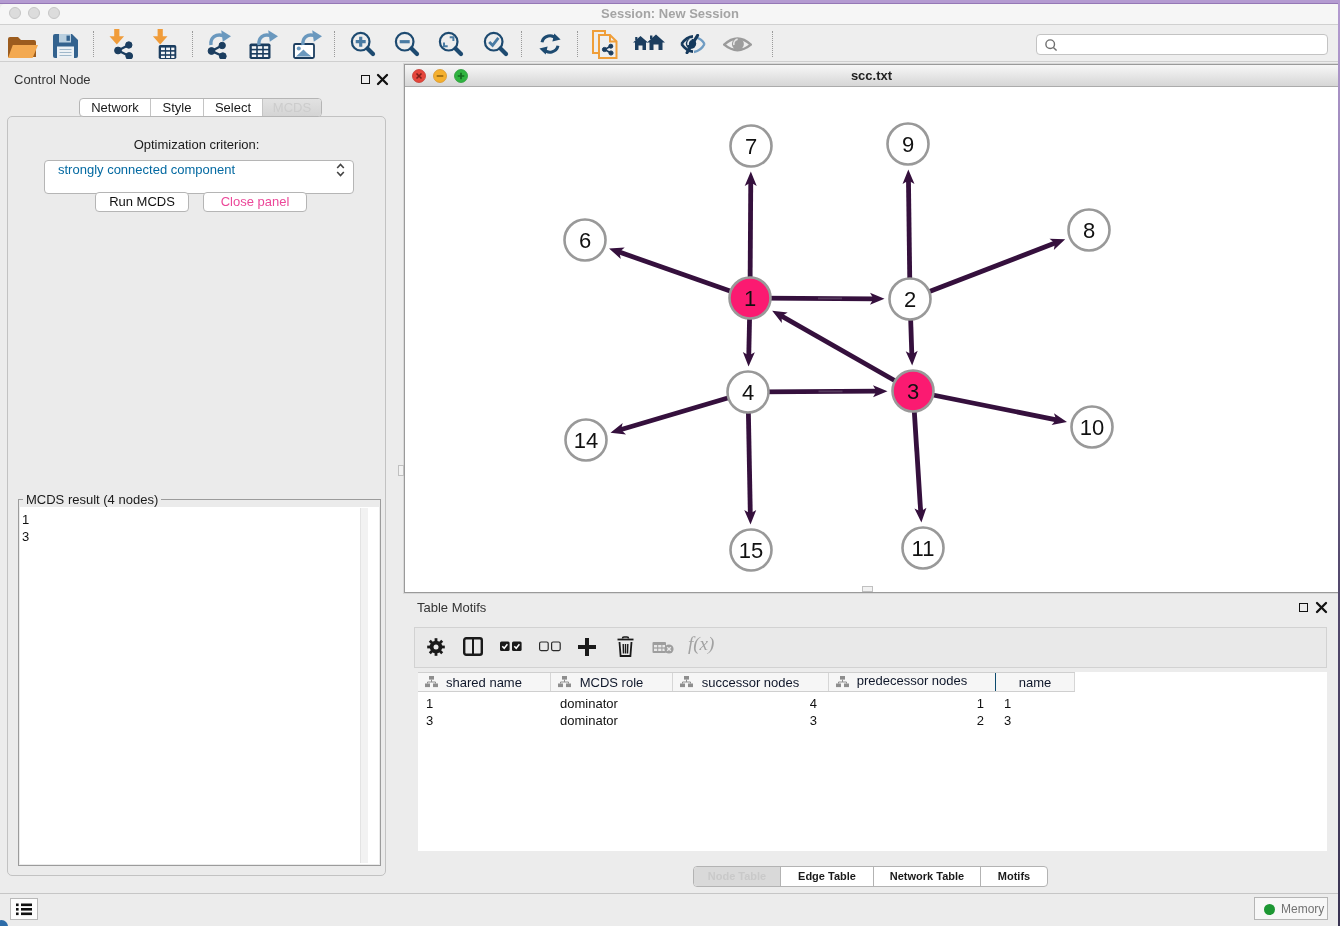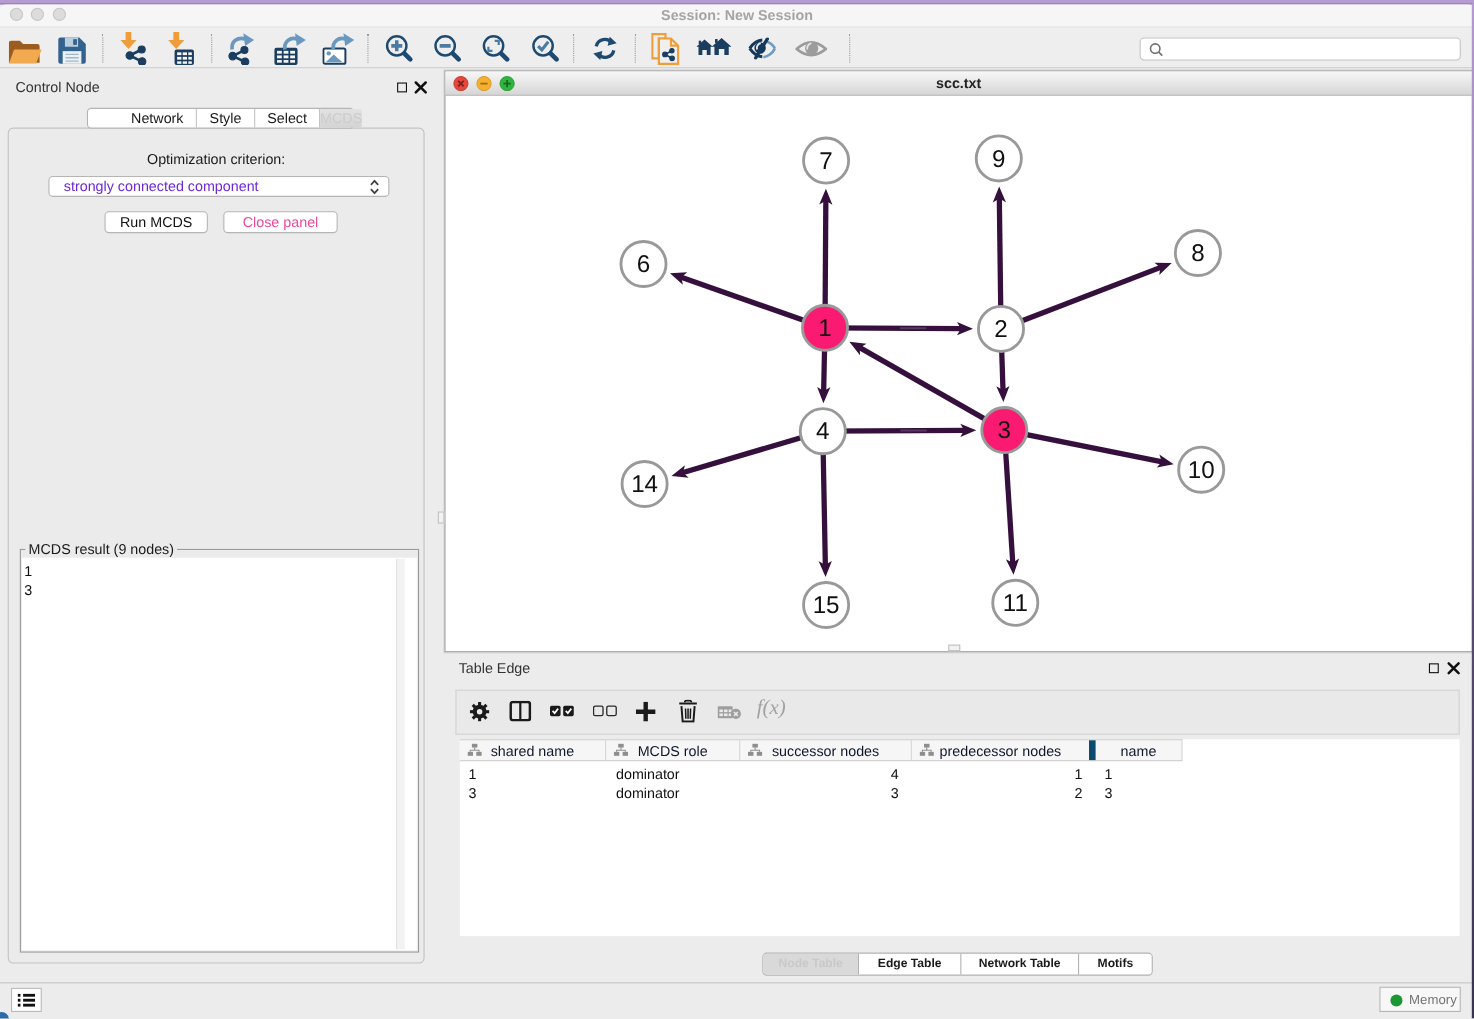--- a/index.html
+++ b/index.html
@@ -183,41 +183,41 @@
 </div>
 
 <div class="abs" style="left:14px;top:72px;font-size:13px;color:#333;">Control Node</div>
 <div class="abs" style="left:361px;top:75px;width:9px;height:9px;border:1.5px solid #111;"></div>
 <svg class="abs" style="left:376px;top:73px;" width="13" height="13" viewBox="0 0 13 13">
     <path d="M2 2 L11 11 M11 2 L2 11" stroke="#111" stroke-width="2.3" stroke-linecap="round"></path>
   </svg>
 
 <div class="abs" style="left:7px;top:116px;width:379px;height:760px;background:#ebebeb;border:1px solid #c2c2c2;border-radius:5px;"></div>
 
-<div class="abs" style="left:79px;top:98px;width:243px;height:19px;background:#ffffff;border:1px solid #b5b5b5;border-radius:4px;display:flex;font-size:13px;padding-left:28px;">
+<div class="abs" style="left:79px;top:98px;width:243px;height:19px;background:#ffffff;border:1px solid #b5b5b5;border-radius:4px;display:flex;font-size:13px;">
   <div style="flex:0 0 71px;text-align:center;line-height:17px;border-right:1px solid #c4c4c4;color:#1a1a1a;">Network</div>
   <div style="flex:0 0 53px;text-align:center;line-height:17px;border-right:1px solid #c4c4c4;color:#1a1a1a;">Style</div>
   <div style="flex:0 0 59px;text-align:center;line-height:17px;border-right:1px solid #c4c4c4;color:#1a1a1a;">Select</div>
   <div style="flex:1;text-align:center;line-height:17px;background:linear-gradient(#e2e2e2,#d4d4d4);color:#cccccc;border-radius:0 3px 3px 0;">MCDS</div>
 </div>
 
 <div class="abs" style="left:0;top:137px;width:393px;text-align:center;font-size:13px;color:#1a1a1a;">Optimization criterion:</div>
 
-<div class="abs" style="left:44px;top:160px;width:310px;height:19px;background:#ffffff;border:1px solid #b5b5b5;border-radius:4px;font-size:13px;color:#6d28d9;line-height:17px;padding-left:13px;">strongly connected component
+<div class="abs" style="left:44px;top:160px;width:310px;height:34px;background:#ffffff;border:1px solid #b5b5b5;border-radius:4px;font-size:13px;color:#0369a1;line-height:17px;padding-left:13px;">strongly connected component
   <svg class="abs" style="right:8px;top:2px;" width="9" height="14" viewBox="0 0 9 14">
       <path d="M1.2 5 L4.5 1.4 L7.8 5" fill="none" stroke="#444" stroke-width="1.6"></path>
       <path d="M1.2 9 L4.5 12.6 L7.8 9" fill="none" stroke="#444" stroke-width="1.6"></path>
     </svg>
 </div>
 
 <div class="abs" style="left:95px;top:192px;width:94px;height:20px;background:#ffffff;border:1px solid #b5b5b5;border-radius:4px;text-align:center;font-size:13px;line-height:18px;color:#111;">Run MCDS</div>
 <div class="abs" style="left:203px;top:192px;width:104px;height:20px;background:#ffffff;border:1px solid #b5b5b5;border-radius:4px;text-align:center;font-size:13px;line-height:18px;color:#ec4899;">Close panel</div>
 
 <div class="abs" style="left:18px;top:499px;width:363px;height:367px;border:1px solid #9b9b9b;"></div>
-<div class="abs" style="left:23px;top:492px;background:#ebebeb;font-size:13px;color:#1a1a1a;padding:0 3px;">MCDS result (9 nodes)</div>
+<div class="abs" style="left:23px;top:492px;background:#ebebeb;font-size:13px;color:#1a1a1a;padding:0 3px;">MCDS result (4 nodes)</div>
 <div class="abs" style="left:20px;top:507px;width:359px;height:357px;background:#ffffff;"></div>
 <div class="abs" style="left:360px;top:508px;width:8px;height:355px;background:#f2f2f2;border-left:1px solid #e3e3e3;"></div>
 <div class="abs" style="left:22px;top:512px;font-size:13px;color:#111;line-height:16.5px;">1<br>3</div>
 
 <div class="abs" style="left:404px;top:64px;width:935px;height:529px;background:#ffffff;border:1px solid #9a9a9a;box-shadow:0 0 0 1px #d8d8d8;"></div>
 <div class="abs" style="left:405px;top:65px;width:933px;height:22px;background:linear-gradient(#f7f7f7,#d6d6d6);border-bottom:1px solid #ababab;"></div>
 <div class="abs" style="left:405px;top:65px;width:933px;text-align:center;font-size:13px;font-weight:bold;color:#222;line-height:21px;">scc.txt</div>
 
 <svg class="abs" style="left:412px;top:69px;" width="58" height="14" viewBox="0 0 58 14">
   <circle cx="7" cy="7" r="6.5" fill="#e5463c" stroke="#c33a31" stroke-width="0.8"></circle>
@@ -279,21 +279,21 @@
     <circle cx="687" cy="340" r="20.5" fill="#ffffff" stroke="#999999" stroke-width="2.6"></circle>
     <text x="687" y="340" text-anchor="middle" dominant-baseline="central" font-size="22px" fill="#111" font-family="&quot;Liberation Sans&quot;,sans-serif">10</text>
     <circle cx="518" cy="461" r="20.5" fill="#ffffff" stroke="#999999" stroke-width="2.6"></circle>
     <text x="518" y="461" text-anchor="middle" dominant-baseline="central" font-size="22px" fill="#111" font-family="&quot;Liberation Sans&quot;,sans-serif">11</text>
     <circle cx="181" cy="353" r="20.5" fill="#ffffff" stroke="#999999" stroke-width="2.6"></circle>
     <text x="181" y="353" text-anchor="middle" dominant-baseline="central" font-size="22px" fill="#111" font-family="&quot;Liberation Sans&quot;,sans-serif">14</text>
     <circle cx="346" cy="463" r="20.5" fill="#ffffff" stroke="#999999" stroke-width="2.6"></circle>
     <text x="346" y="463" text-anchor="middle" dominant-baseline="central" font-size="22px" fill="#111" font-family="&quot;Liberation Sans&quot;,sans-serif">15</text>
   </svg>
 
-<div class="abs" style="left:417px;top:600px;font-size:13px;color:#333;">Table Edge</div>
+<div class="abs" style="left:417px;top:600px;font-size:13px;color:#333;">Table Motifs</div>
 <div class="abs" style="left:1299px;top:603px;width:9px;height:9px;border:1.5px solid #111;"></div>
 <svg class="abs" style="left:1315px;top:601px;" width="13" height="13" viewBox="0 0 13 13">
     <path d="M2 2 L11 11 M11 2 L2 11" stroke="#111" stroke-width="2.3" stroke-linecap="round"></path>
   </svg>
 
 <div class="abs" id="tabletoolbar" style="left:414px;top:627px;width:913px;height:41px;background:#e9e9e9;border:1px solid #d2d2d2;"></div>
 
 <svg class="abs" style="left:427px;top:638px;" width="18" height="18" viewBox="0 0 18 18">
   <g fill="#1a1a1a">
     <circle cx="9" cy="9" r="6.3"></circle>
@@ -378,21 +378,21 @@
       </div>
       <div style="position:relative;width:156px;display:flex;align-items:center;justify-content:center;border-right:1px solid #d6d6d6;">
         <svg width="13" height="12" viewBox="0 0 13 12" style="position:absolute;left:7px;top:3px;">
           <rect x="4" y="0" width="5" height="3.6" fill="#8e8e8e"></rect>
           <rect x="0" y="7.5" width="5" height="3.6" fill="#8e8e8e"></rect>
           <rect x="8" y="7.5" width="5" height="3.6" fill="#8e8e8e"></rect>
           <path d="M6.5 3.6 V6 M2.5 7.5 V6 H10.5 V7.5" fill="none" stroke="#8e8e8e" stroke-width="1"></path>
         </svg>
         <span>successor nodes</span>
       </div>
-      <div style="position:relative;width:167px;display:flex;align-items:center;justify-content:center;border-right:6px solid #0c4a6e;">
+      <div style="position:relative;width:167px;display:flex;align-items:flex-start;justify-content:center;border-right:1px solid #0c4a6e;">
         <svg width="13" height="12" viewBox="0 0 13 12" style="position:absolute;left:7px;top:3px;">
           <rect x="4" y="0" width="5" height="3.6" fill="#8e8e8e"></rect>
           <rect x="0" y="7.5" width="5" height="3.6" fill="#8e8e8e"></rect>
           <rect x="8" y="7.5" width="5" height="3.6" fill="#8e8e8e"></rect>
           <path d="M6.5 3.6 V6 M2.5 7.5 V6 H10.5 V7.5" fill="none" stroke="#8e8e8e" stroke-width="1"></path>
         </svg>
         <span>predecessor nodes</span>
       </div>
       <div style="position:relative;width:79px;display:flex;align-items:center;justify-content:center;border-right:1px solid #d6d6d6;">
         <span>name</span>

